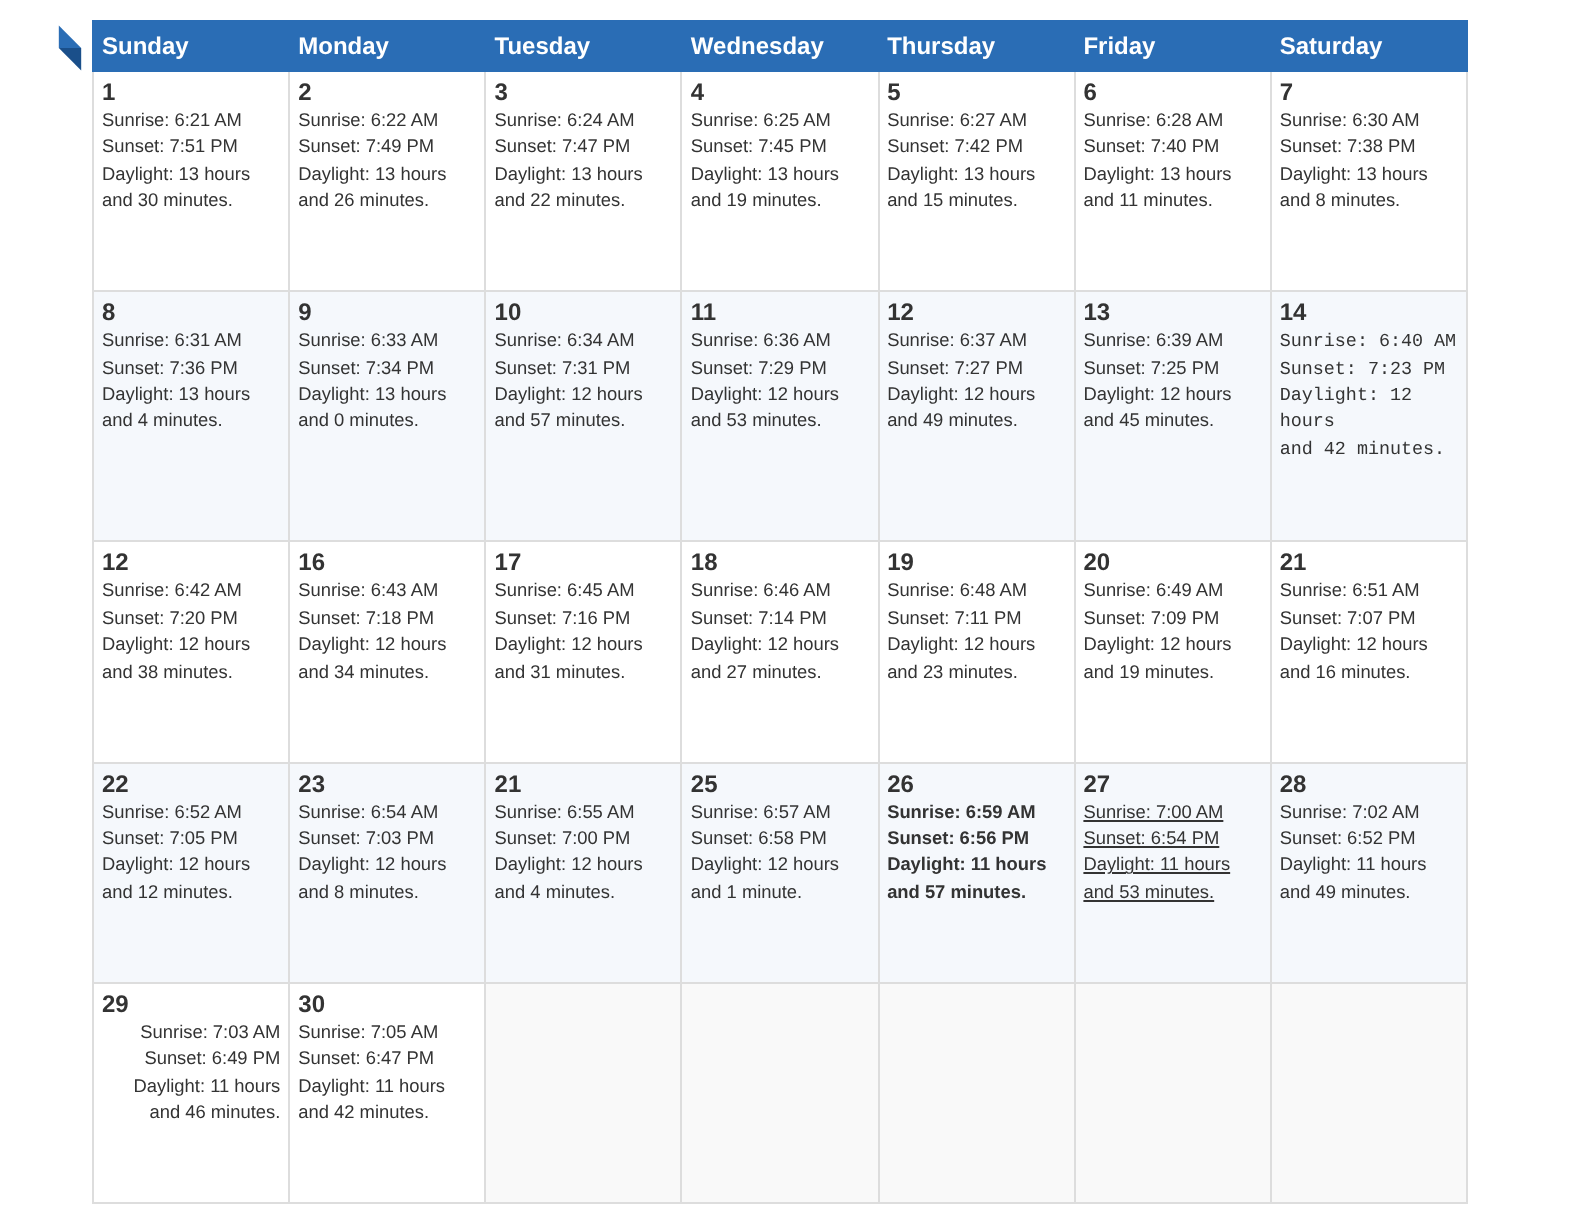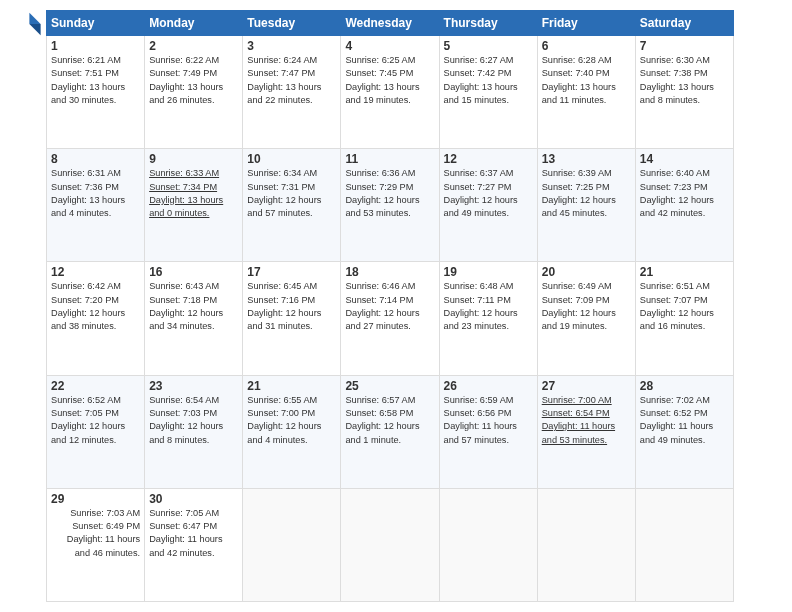--- a/index.html
+++ b/index.html
@@ -187,21 +187,21 @@
         <tr>
           <td>
             <span class="day-num">8</span>
             <div class="cell-text" style="white-space: pre-line;">Sunrise: 6:31 AM
 Sunset: 7:36 PM
 Daylight: 13 hours
 and 4 minutes.</div>
           </td>
           <td>
             <span class="day-num">9</span>
-            <div class="cell-text" style="white-space: pre-line; text-decoration: underline;">Sunrise: 6:33 AM
+            <div class="cell-text" style="white-space: pre-line;">Sunrise: 6:33 AM
 Sunset: 7:34 PM
 Daylight: 13 hours
 and 0 minutes.</div>
           </td>
           <td>
             <span class="day-num">10</span>
             <div class="cell-text" style="white-space: pre-line;">Sunrise: 6:34 AM
 Sunset: 7:31 PM
 Daylight: 12 hours
 and 57 minutes.</div>
@@ -222,21 +222,21 @@
           </td>
           <td>
             <span class="day-num">13</span>
             <div class="cell-text" style="white-space: pre-line;">Sunrise: 6:39 AM
 Sunset: 7:25 PM
 Daylight: 12 hours
 and 45 minutes.</div>
           </td>
           <td>
             <span class="day-num">14</span>
-            <div class="cell-text" style="white-space: pre-line;">Sunrise: 6:40 AM
+            <div class="cell-text" style="white-space: pre-line; font-family: Liberation Mono, monospace;">Sunrise: 6:40 AM
 Sunset: 7:23 PM
 Daylight: 12 hours
 and 42 minutes.</div>
           </td>
         </tr>
         <tr>
           <td>
             <span class="day-num">12</span>
             <div class="cell-text" style="white-space: pre-line;">Sunrise: 6:42 AM
 Sunset: 7:20 PM
@@ -310,21 +310,21 @@
           </td>
           <td>
             <span class="day-num">25</span>
             <div class="cell-text" style="white-space: pre-line;">Sunrise: 6:57 AM
 Sunset: 6:58 PM
 Daylight: 12 hours
 and 1 minute.</div>
           </td>
           <td>
             <span class="day-num">26</span>
-            <div class="cell-text" style="white-space: pre-line;">Sunrise: 6:59 AM
+            <div class="cell-text" style="white-space: pre-line; font-weight: bold;">Sunrise: 6:59 AM
 Sunset: 6:56 PM
 Daylight: 11 hours
 and 57 minutes.</div>
           </td>
           <td>
             <span class="day-num">27</span>
             <div class="cell-text" style="white-space: pre-line; text-decoration: underline;">Sunrise: 7:00 AM
 Sunset: 6:54 PM
 Daylight: 11 hours
 and 53 minutes.</div>

